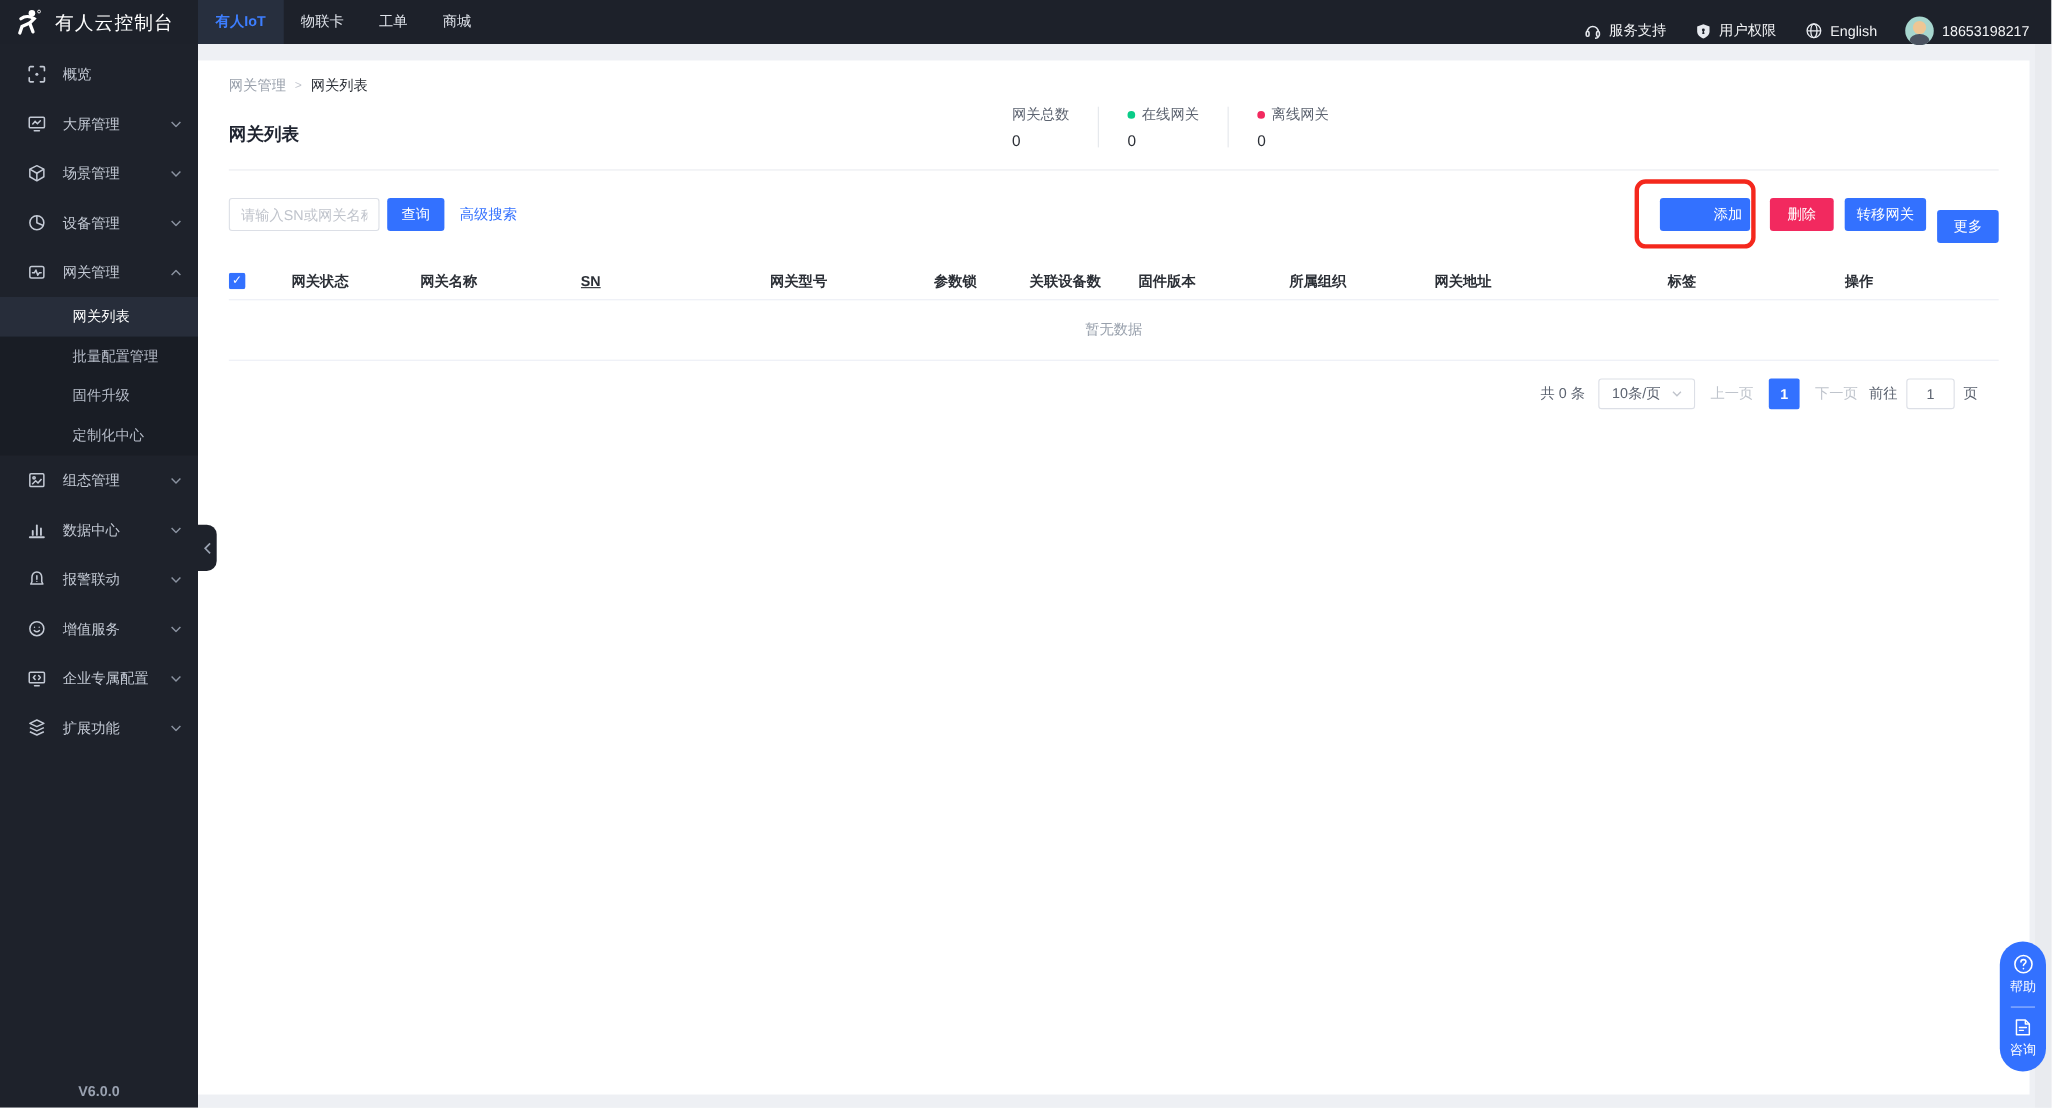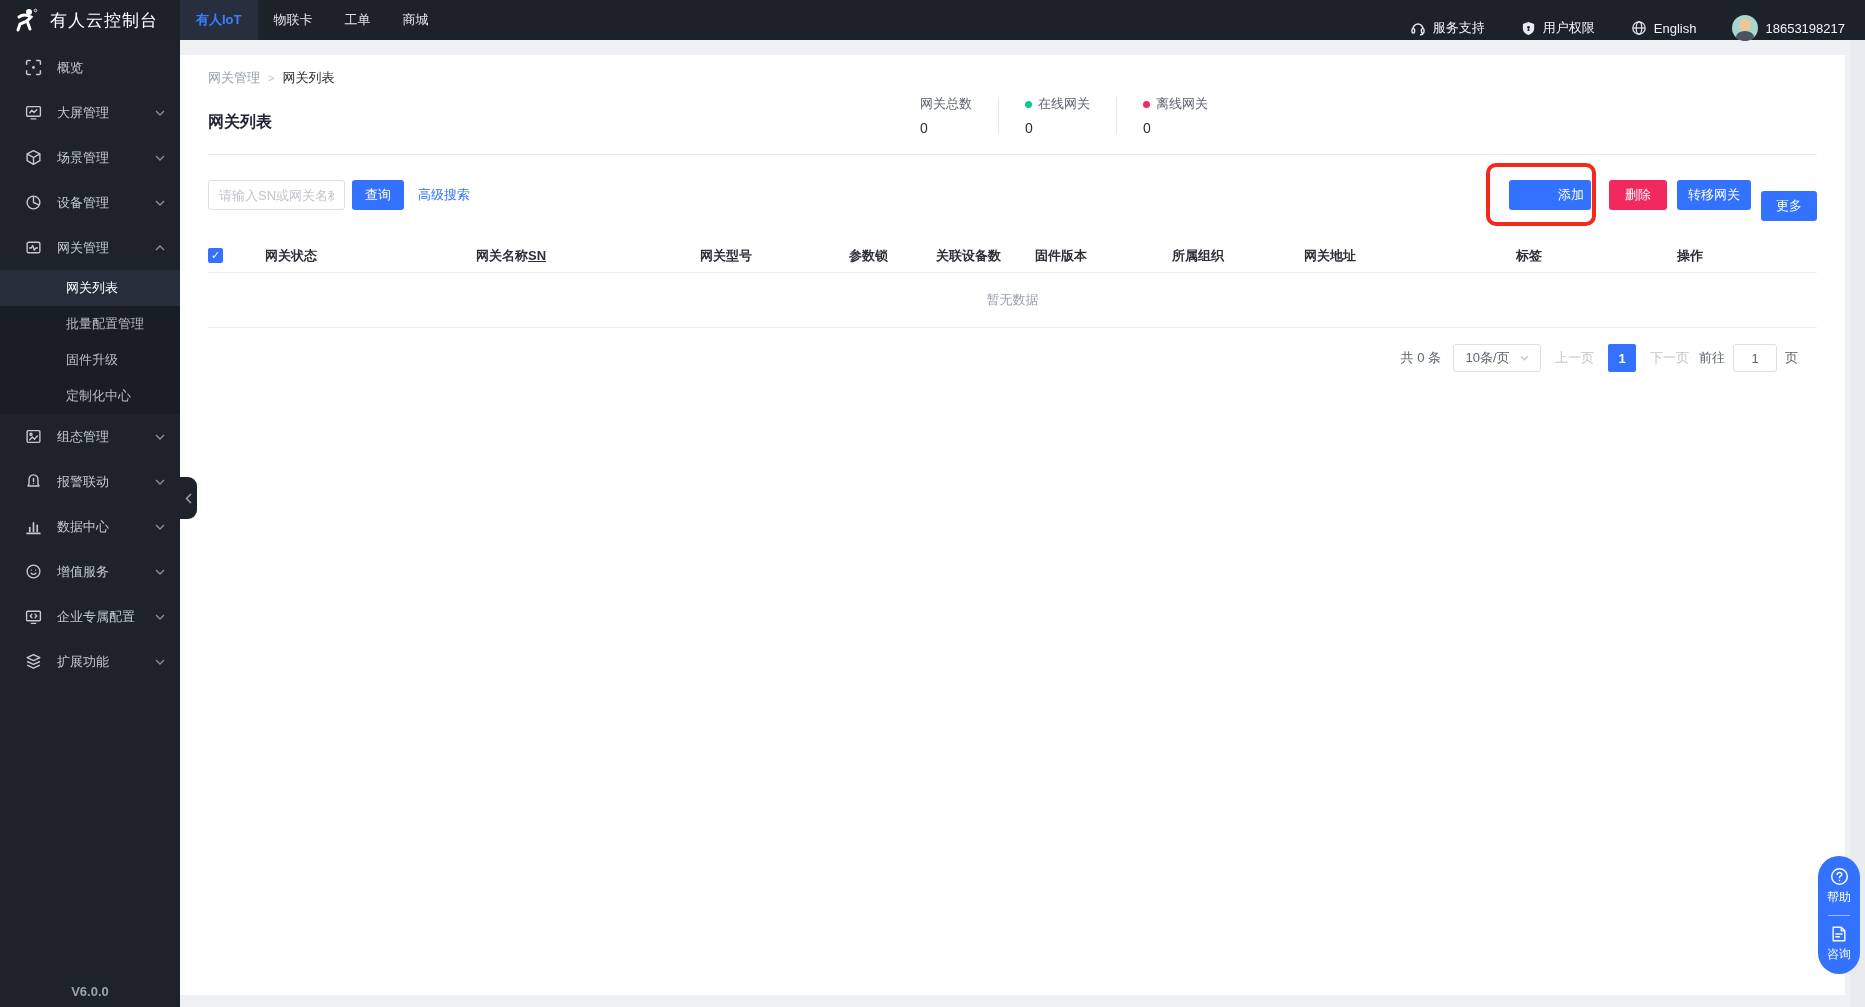--- a/index.html
+++ b/index.html
@@ -12,21 +12,21 @@
   svg { display:block; }
 
   
   .topbar { position:absolute; top:0; left:0; right:0; height:40px; background:#1d212a;
             display:flex; align-items:center; color:#fff; z-index:9; }
   .logo-area { width:180px; flex:none; display:flex; align-items:center; gap:11px; padding-left:13px; }
   .logo-title { font-size:17px; letter-spacing:1px; color:#ffffff; white-space:nowrap; }
   .top-tabs { display:flex; height:40px; align-items:stretch; }
   .top-tab { padding:0 16px; display:flex; align-items:center; font-size:13px; color:#dfe3ea; cursor:pointer; }
   .top-tab.active { background:#272f3e; color:#3d7eff; font-weight:bold; }
-  .top-right { margin-left:auto; display:flex; gap:36px; padding-right:20px; font-size:13px;margin-top:16px; }
+  .top-right { margin-left:auto; display:flex; gap:26px; padding-right:20px; font-size:13px;margin-top:16px; }
   .tr-item { display:flex; align-items:center; gap:7px; color:#f2f3f5; cursor:pointer; white-space:nowrap; }
   .avatar { width:26px; height:26px; border-radius:50%; background:#a7d6ce; overflow:hidden; flex:none; position:relative; }
   .avatar .face { position:absolute; left:7px; top:4px; width:12px; height:12px; border-radius:50%; background:#efc694; }
   .avatar .body { position:absolute; left:4px; top:16px; width:18px; height:12px; border-radius:50% 50% 0 0; background:#4a5260; }
 
   
   .sidebar { position:absolute; top:40px; left:0; bottom:0; width:180px; background:#1e222b; z-index:8; padding-top:5px; }
   .menu-item { height:45px; display:flex; align-items:center; padding:0 15px 0 25px; color:#c3c9d4; font-size:13px; cursor:pointer; }
   .menu-item .mi-icon { width:17px; height:17px; margin-right:15px; flex:none; color:#c3c9d4; }
   .menu-item .chev { margin-left:auto; color:#8b93a1; }
@@ -74,21 +74,21 @@
   .btn-add { width:82px; background:#3371ff;padding-left:42px; }
   .btn-del { width:58px; background:#f2295f; }
   .btn-transfer { width:74px; background:#3371ff; }
   .btn-more { width:56px; background:#3371ff;margin-top:22px; }
   .annotation { position:absolute; left:-23px; top:-17px; width:110px; height:63px;
                 border:4px solid #f4281d; border-radius:10px; pointer-events:none; z-index:3; }
 
   .table-header { display:flex; align-items:center; margin-top:18px; height:34px;
                   border-bottom:1px solid #ebeef5; font-size:13px; font-weight:bold; color:#2b2f36; }
   .th { flex:none; white-space:nowrap; overflow:hidden; }
-  .th-cb { width:57px; } .th-0 { width:117px; } .th-1 { width:146px;text-align:right; } .th-2 { width:172px;text-decoration:underline; }
+  .th-cb { width:57px; } .th-0 { width:117px; } .th-1 { width:146px; } .th-2 { width:172px;text-decoration:underline; }
   .th-3 { width:149px; } .th-4 { width:87px; }  .th-5 { width:99px; }  .th-6 { width:137px; }
   .th-7 { width:132px; } .th-8 { width:212px; } .th-9 { width:161px; } .th-10 { flex:1; }
   .checkbox { width:15px; height:15px; background:#3371ff; border-radius:2px; display:flex;
               align-items:center; justify-content:center; cursor:pointer; }
   .checkbox span { color:#fff; font-size:11px; line-height:1; }
 
   .empty-row { height:55px; display:flex; align-items:center; justify-content:center;
                color:#98a0ac; font-size:13px; border-bottom:1px solid #ebeef5; }
 
   .pagination { display:flex; align-items:center; justify-content:flex-end; margin-top:16px;
@@ -239,39 +239,39 @@
       <circle cx="5.6" cy="6" r="1"></circle>
         <path d="M4 11.5 l3-3 2 2 3-3.5"></path>
     </svg>
     <span>组态管理</span>
     <svg class="chev" width="10" height="6" viewBox="0 0 10 6" fill="none" stroke="currentColor" stroke-width="1.3">
         <path d="M1 1 l4 4 4-4"></path>
       </svg>
   </div>
 
   <div class="menu-item">
-    <svg class="mi-icon" viewBox="0 0 16 16" fill="none" stroke="currentColor" stroke-width="1.3" stroke-linejoin="round">
-      <path d="M8 1.8 c-2.6 0 -4.2 2 -4.2 4.6 V10.2 L2.8 12.2 H13.2 L12.2 10.2 V6.4 c0-2.6 -1.6-4.6 -4.2-4.6 Z"></path>
-      <path d="M8 5.2 V8" stroke-linecap="round"></path>
-        <circle cx="8" cy="9.9" r="0.6" fill="currentColor" stroke="none"></circle>
-    </svg>
-    <span>报警联动</span>
-    <svg class="chev" width="10" height="6" viewBox="0 0 10 6" fill="none" stroke="currentColor" stroke-width="1.3">
-        <path d="M1 1 l4 4 4-4"></path>
-      </svg>
-  </div>
-
-  <div class="menu-item">
     <svg class="mi-icon" viewBox="0 0 16 16" fill="none" stroke="currentColor" stroke-width="1.6" stroke-linecap="round">
       <path d="M4.5 12.5 V9"></path>
         <path d="M8 12.5 V4.5"></path>
         <path d="M11.5 12.5 V7"></path>
         <path d="M2 14.5 H14"></path>
     </svg>
     <span>数据中心</span>
+    <svg class="chev" width="10" height="6" viewBox="0 0 10 6" fill="none" stroke="currentColor" stroke-width="1.3">
+        <path d="M1 1 l4 4 4-4"></path>
+      </svg>
+  </div>
+
+  <div class="menu-item">
+    <svg class="mi-icon" viewBox="0 0 16 16" fill="none" stroke="currentColor" stroke-width="1.3" stroke-linejoin="round">
+      <path d="M8 1.8 c-2.6 0 -4.2 2 -4.2 4.6 V10.2 L2.8 12.2 H13.2 L12.2 10.2 V6.4 c0-2.6 -1.6-4.6 -4.2-4.6 Z"></path>
+      <path d="M8 5.2 V8" stroke-linecap="round"></path>
+        <circle cx="8" cy="9.9" r="0.6" fill="currentColor" stroke="none"></circle>
+    </svg>
+    <span>报警联动</span>
     <svg class="chev" width="10" height="6" viewBox="0 0 10 6" fill="none" stroke="currentColor" stroke-width="1.3">
         <path d="M1 1 l4 4 4-4"></path>
       </svg>
   </div>
 
   <div class="menu-item">
     <svg class="mi-icon" viewBox="0 0 16 16" fill="none" stroke="currentColor" stroke-width="1.3" stroke-linecap="round">
       <circle cx="8" cy="8" r="6"></circle>
       <circle cx="6" cy="6.8" r="0.6" fill="currentColor" stroke="none"></circle>
       <circle cx="10" cy="6.8" r="0.6" fill="currentColor" stroke="none"></circle>

